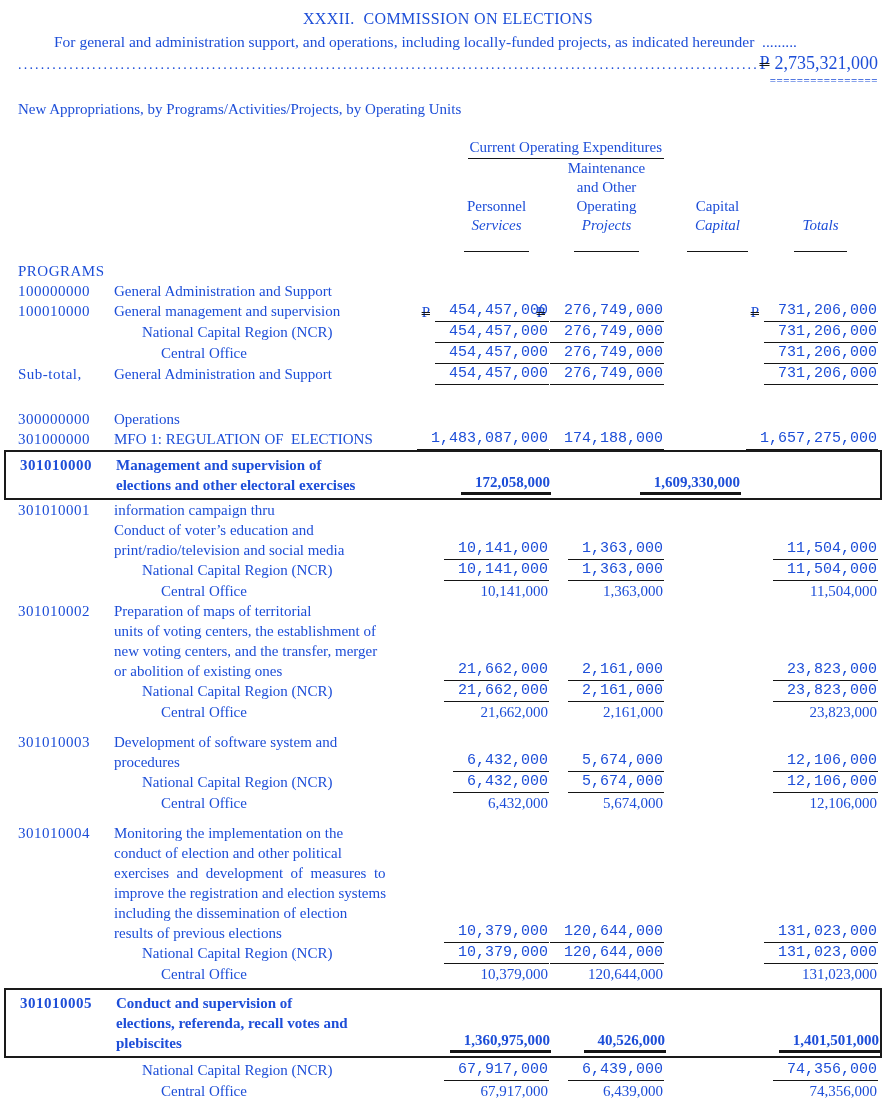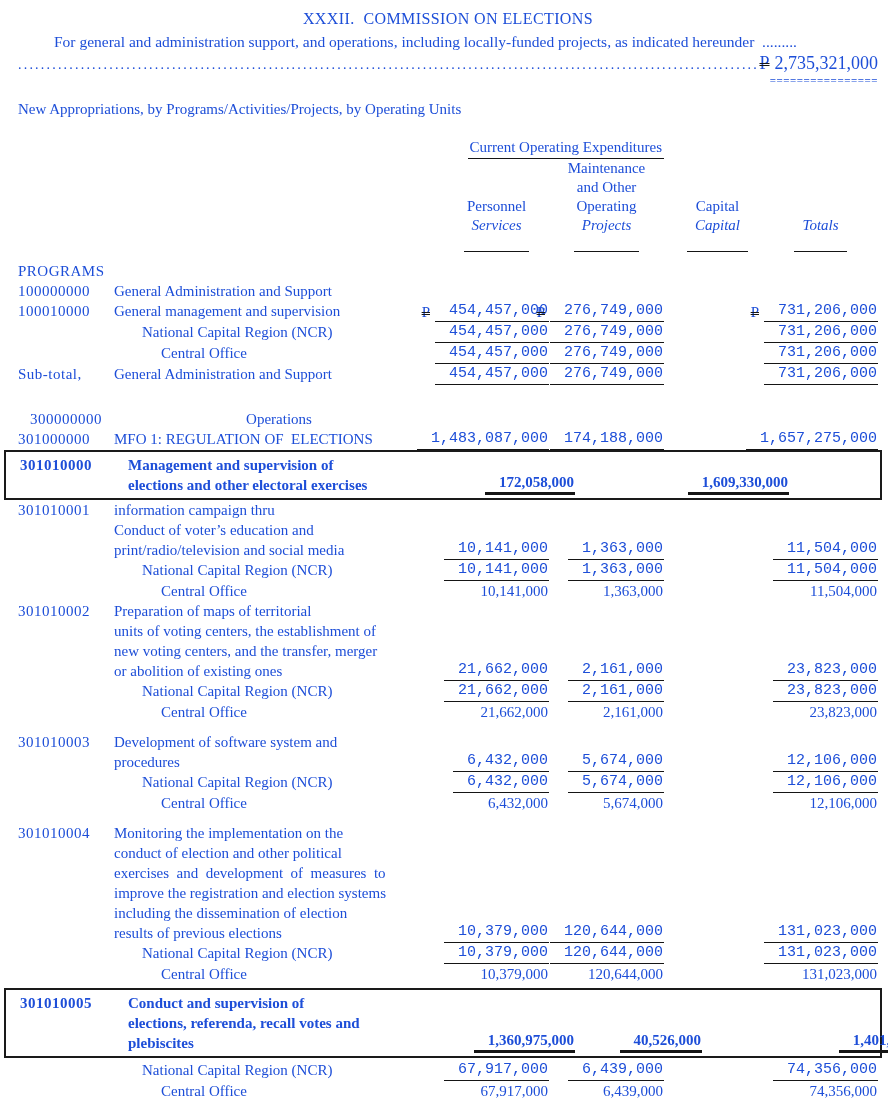--- a/index.html
+++ b/index.html
@@ -41,21 +41,21 @@
   .indent2{ padding-left:47px; }
   .cell-num{ display:flex; justify-content:flex-end; align-items:flex-end; }
   .num{ display:inline-block; padding:0 1px 0 14px; white-space:nowrap; }
   .num.u1{ border-bottom:1.6px solid #151515;font-family:Liberation Mono, monospace; }
   .num.u2{ border-bottom:3px solid #151515; }
   .row.bold{ font-weight:bold; }
   .row.boxed{
     border:2.5px solid #1a1a1a;
     margin-left:-14px; padding-left:14px;
     margin-right:-4px; padding-right:4px;
-    padding-top:3px; padding-bottom:3px;gap:12px;
+    padding-top:3px; padding-bottom:3px;
   }
 </style>
 </head>
 <body>
 
 <div class="page">
 
   <div class="title">XXXII.  COMMISSION ON ELECTIONS</div>
 
   <div class="intro">
@@ -175,21 +175,21 @@
           <span class="num u1">454,457,000</span>
         </div>
         <div class="cell-num">
           <span class="num u1">276,749,000</span>
         </div>
         <div class="cell-num"></div>
         <div class="cell-num">
           <span class="num u1">731,206,000</span>
         </div>
       </div>
-      <div class="row" style="margin-top: 24px; text-align: center;">
+      <div class="row" style="margin-top: 24px;">
         <div class="cell-code">300000000</div>
         <div class="cell-desc">
           <div class="desc-line">Operations</div>
         </div>
         <div class="cell-num"></div>
         <div class="cell-num"></div>
         <div class="cell-num"></div>
         <div class="cell-num"></div>
       </div>
       <div class="row">

